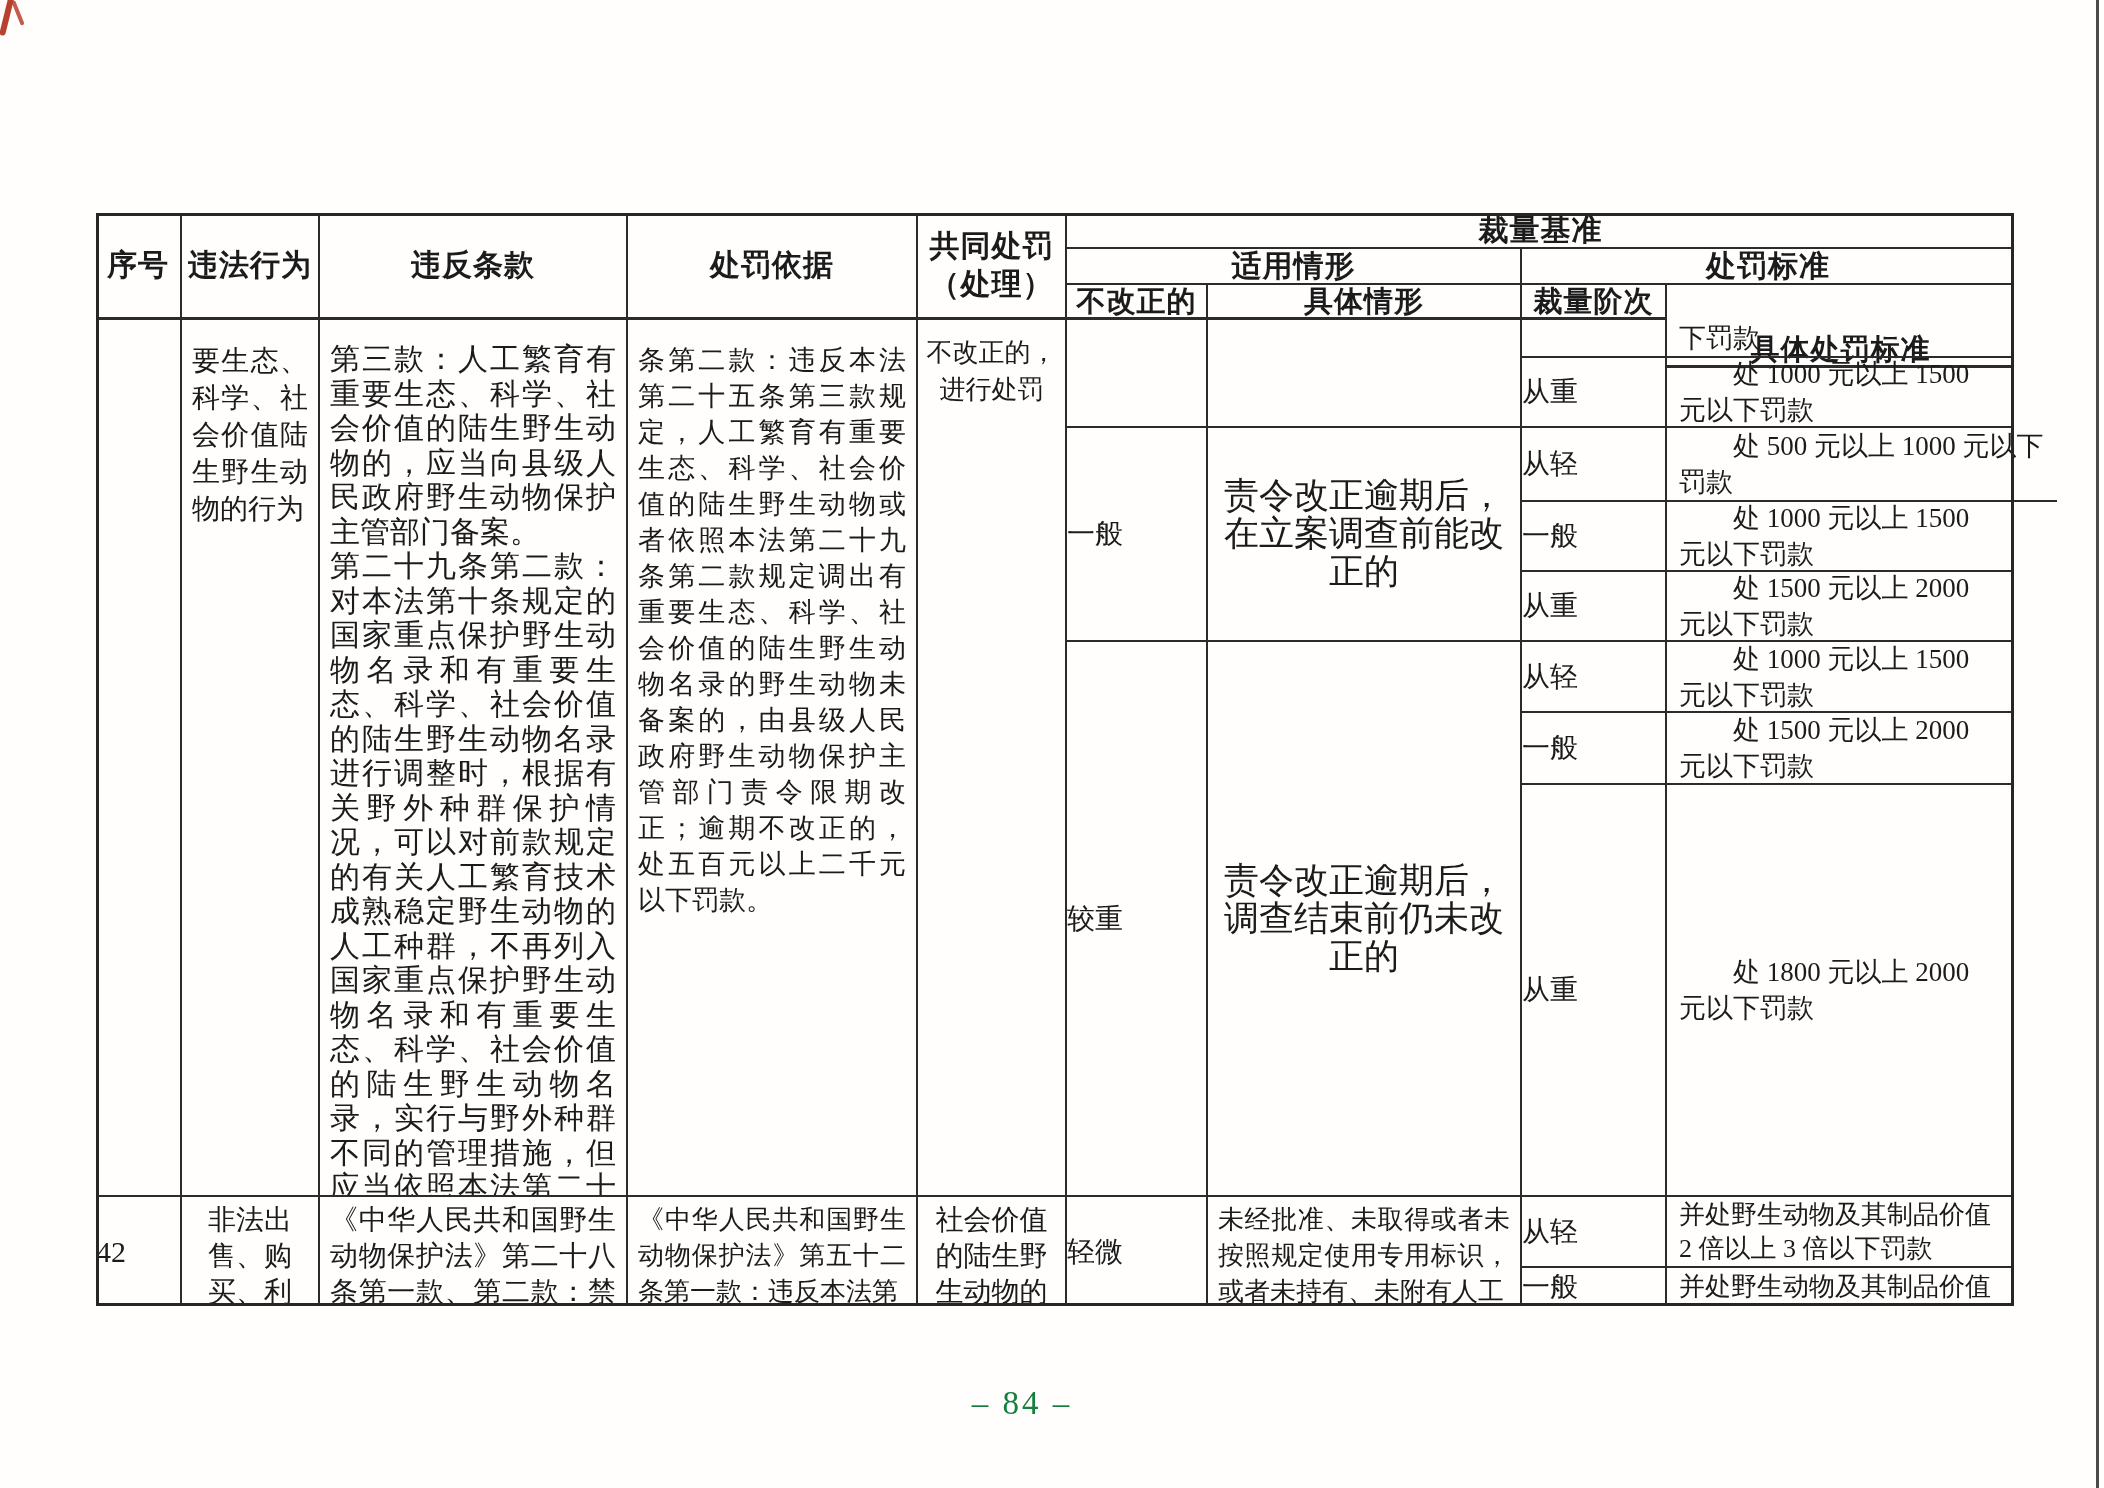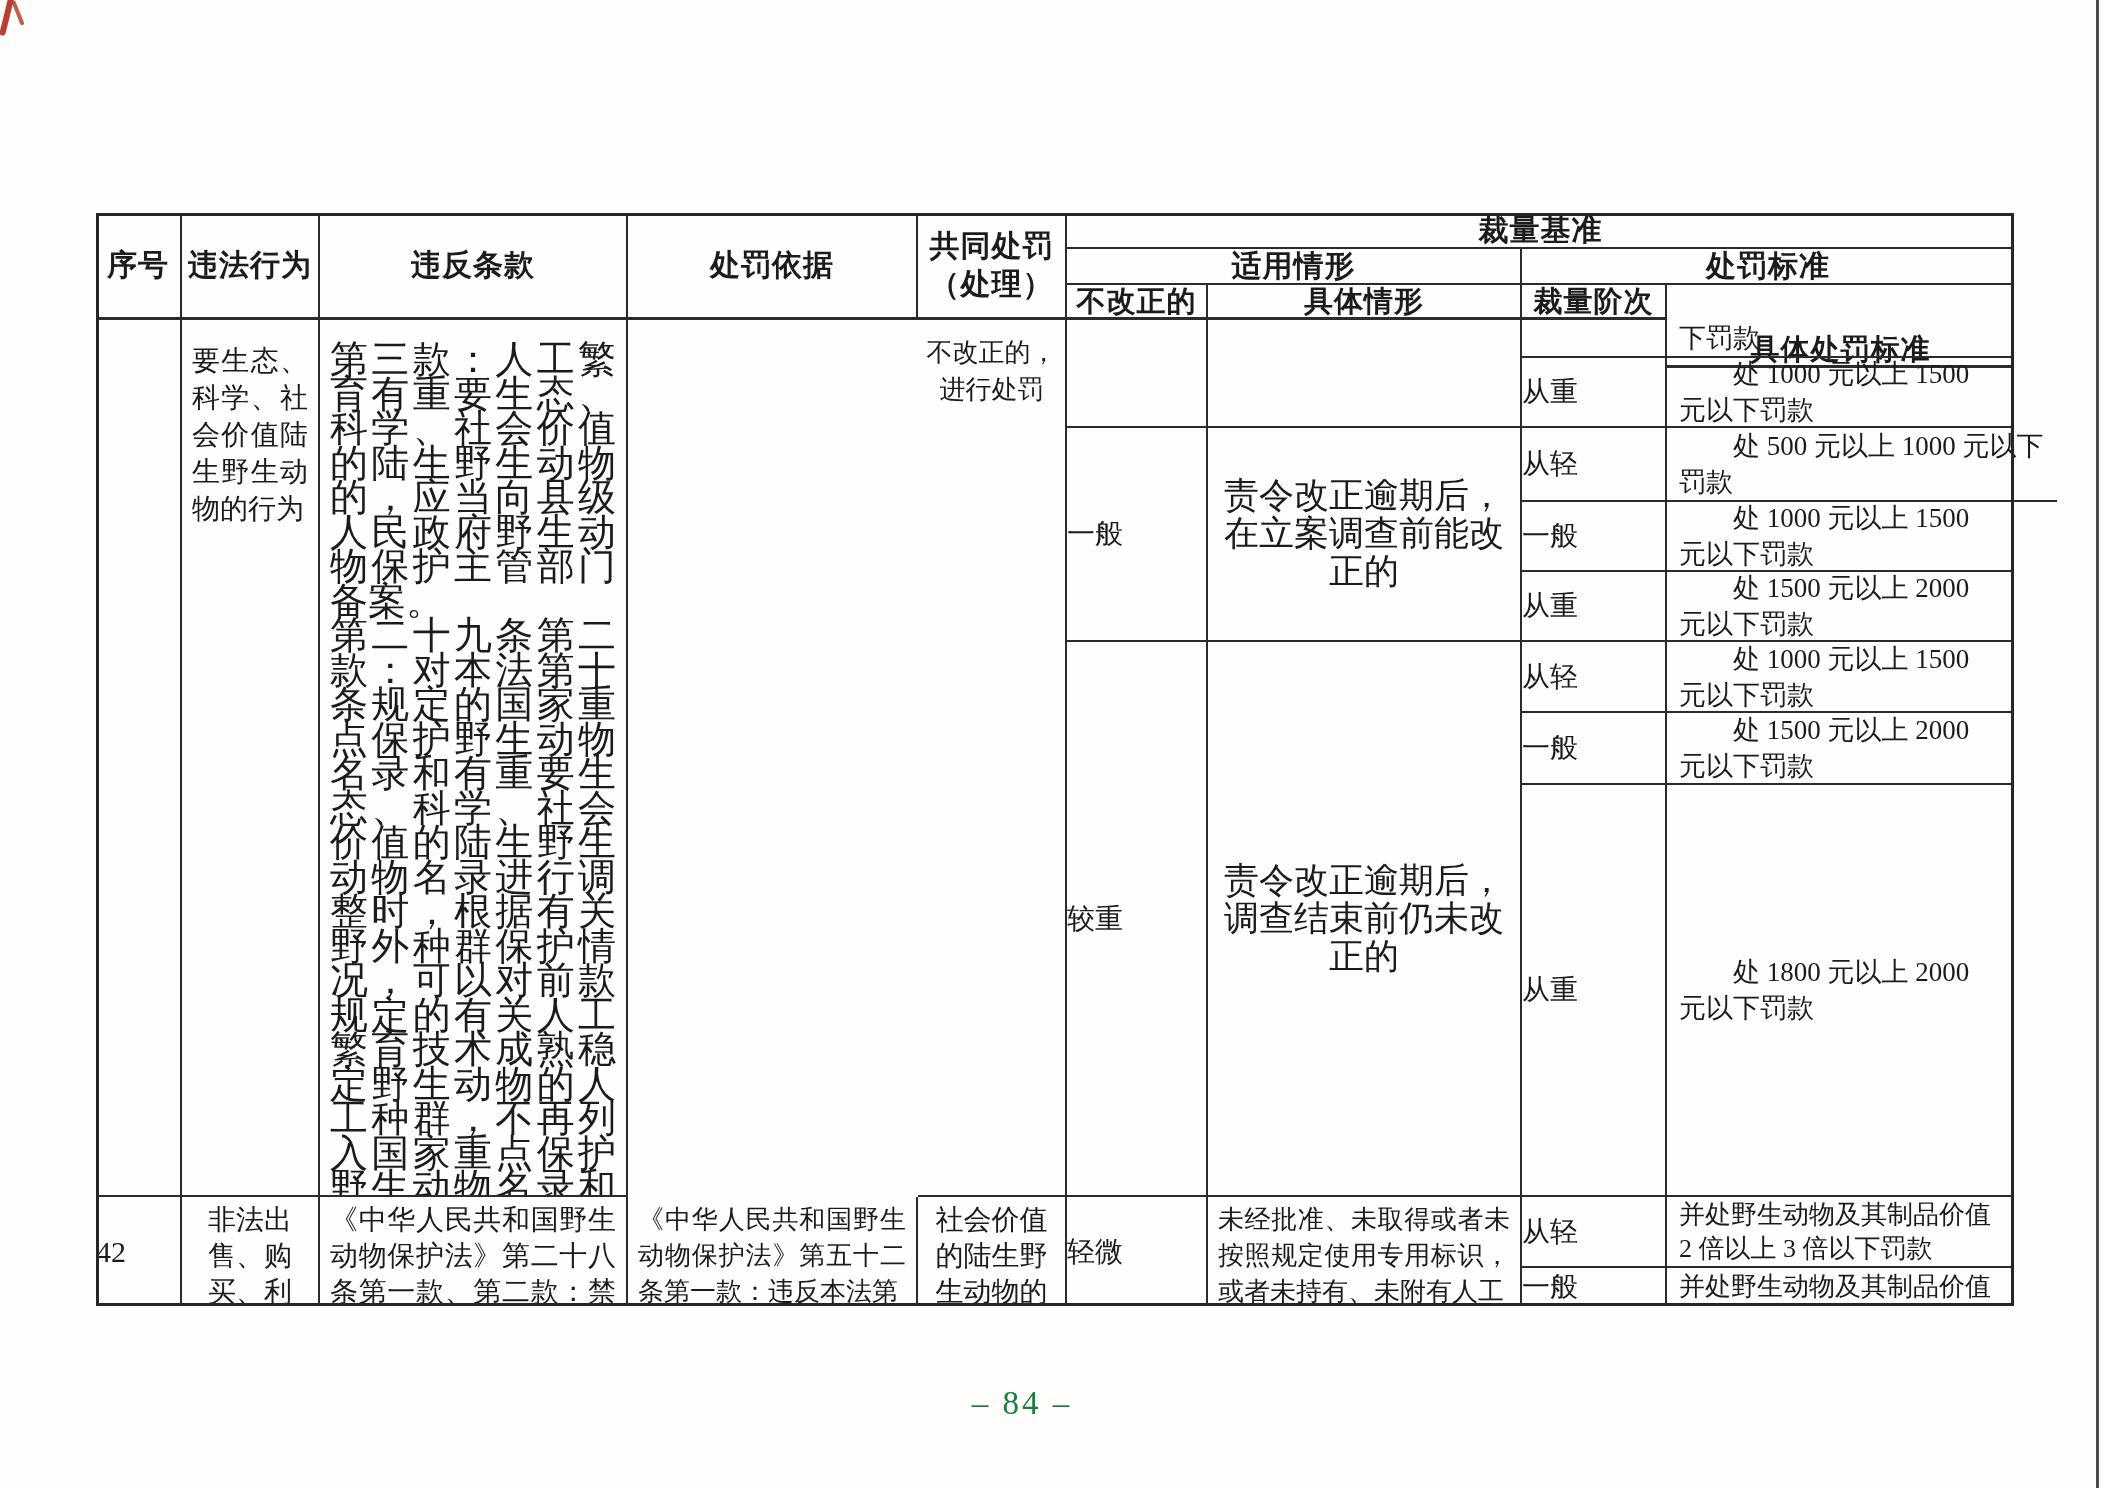--- a/index.html
+++ b/index.html
@@ -9,21 +9,21 @@
         overflow:hidden;background:transparent;}
   .no-r{border-right:none;}
   .no-b{border-bottom:none;}
   .bb3{border-bottom-width:3px;}
   .hc{display:flex;align-items:center;justify-content:center;flex-direction:column;
       font-family:"Liberation Sans","DejaVu Sans",sans-serif;font-weight:bold;
       font-size:30px;letter-spacing:1px;line-height:38px;}
   .hc.small{font-size:29px;}
   .vcenter{display:flex;align-items:center;justify-content:flex-start;}
   .jp{padding:22px 10px;text-align:justify;text-justify:inter-character;word-break:break-all;}
-  .tiaokuan-txt{font-size:38px;line-height:34.5px;}
+  .tiaokuan-txt{font-size:30px;line-height:34.5px;}
   .yiju-txt{font-size:27px;line-height:36px;}
   .weifa-txt{font-size:28px;line-height:37px;}
   .qingxing-c{font-size:35px;line-height:38px;text-align:center;padding:0 8px;}
   .dangci-txt{font-size:28px;}
   .jieci-txt{font-size:28px;}
   .bz{display:flex;flex-direction:column;justify-content:center;padding:2px 12px;
       font-size:27px;line-height:36px;text-align:left;}
   .bz .ind{text-indent:2em;}
   .f26{font-size:26px;}
   .table-frame{position:absolute;left:96px;top:213px;width:1918px;height:1093px;
@@ -81,20 +81,21 @@
   <div class="cell hc small bb3 no-r" style="left:1667px;top:285px;width:347px;height:35px;margin-top:48px;">
       <span>具体处罚标准</span>
     </div>
 
   <div class="cell" style="left:96px;top:320px;width:86px;height:877px;"></div>
   <div class="cell jp weifa-txt" style="left:182px;top:320px;width:138px;height:877px;"><span>要生态、科学、社会价值陆生野生动物的行为</span></div>
   <div class="cell jp tiaokuan-txt" style="left:320px;top:320px;width:308px;height:877px;">
     <div>第三款：人工繁育有重要生态、科学、社会价值的陆生野生动物的，应当向县级人民政府野生动物保护主管部门备案。</div>
     <div>第二十九条第二款：对本法第十条规定的国家重点保护野生动物名录和有重要生态、科学、社会价值的陆生野生动物名录进行调整时，根据有关野外种群保护情况，可以对前款规定的有关人工繁育技术成熟稳定野生动物的人工种群，不再列入国家重点保护野生动物名录和有重要生态、科学、社会价值的陆生野生动物名录，实行与野外种群不同的管理措施，但应当依照本法第二十五条第二款、第三款和本条第一款的规定取得人工繁育许可证或者备案和专用标识。</div>
   </div>
+  <div class="cell jp yiju-txt" style="left:628px;top:320px;width:290px;height:877px;"><span>条第二款：违反本法第二十五条第三款规定，人工繁育有重要生态、科学、社会价值的陆生野生动物或者依照本法第二十九条第二款规定调出有重要生态、科学、社会价值的陆生野生动物名录的野生动物未备案的，由县级人民政府野生动物保护主管部门责令限期改正；逾期不改正的，处五百元以上二千元以下罚款。</span></div>
   <div class="cell" style="left:918px;top:320px;width:149px;height:877px;padding:14px 8px;font-size:26px;line-height:37px;text-align:center;"><span>不改正的，进行处罚</span></div>
 
   <div class="cell" style="left:1067px;top:320px;width:141px;height:108px;"></div>
   <div class="cell" style="left:1208px;top:320px;width:314px;height:108px;"></div>
   <div class="cell" style="left:1522px;top:320px;width:145px;height:38px;"></div>
   <div class="cell bz no-r" style="left:1667px;top:320px;width:347px;height:38px;">
       <div>下罚款</div>
     </div>
   <div class="cell vcenter jieci-txt" style="left:1522px;top:358px;width:145px;height:70px;">
       <span>从重</span>

